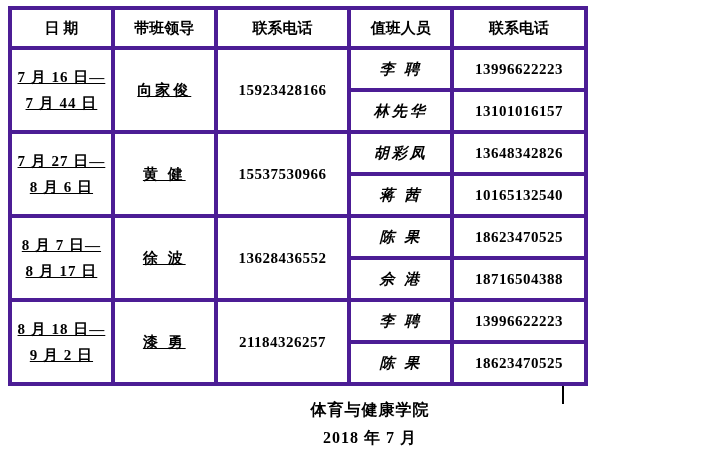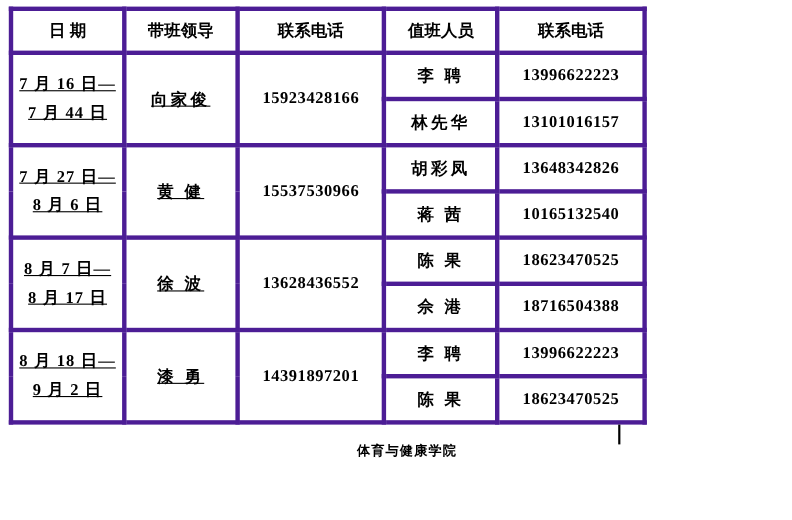--- a/index.html
+++ b/index.html
@@ -57,36 +57,37 @@
     letter-spacing: 3px;
     text-decoration: underline;
   }
   td.phone-cell {
     height: 76px;
     letter-spacing: 0.5px;
   }
   td.staff-cell {
     height: 38px;
     letter-spacing: 3px;
+    font-style: italic;
   }
   td.staffphone-cell {
     height: 38px;
     letter-spacing: 0.5px;
   }
   .date-line { display: block; text-decoration: underline; }
 
   .footer {
     position: absolute;
     left: 0;
     top: 396px;
     width: 720px;
     text-align: center;
   }
   .footer .dept {
-    font-size: 12px;
+    font-size: 16px;
     font-weight: bold;
     letter-spacing: 1px;
     line-height: 28px;
     margin-left: 20px;
   }
   .footer .date {
     font-size: 16px;
     font-weight: bold;
     letter-spacing: 1px;
     line-height: 28px;
@@ -169,31 +170,32 @@
         <td class="staff-cell">佘 港</td>
         <td class="staffphone-cell">18716504388</td>
       </tr>
 
       <tr>
         <td class="date-cell" rowspan="2">
           <span class="date-line">8 月 18 日—</span>
           <span class="date-line">9 月 2 日</span>
         </td>
         <td class="leader-cell" rowspan="2">漆 勇</td>
-        <td class="phone-cell" rowspan="2">14391897201</td>
+        <td class="phone-cell" rowspan="2">21184326257</td>
         <td class="staff-cell">李 聘</td>
         <td class="staffphone-cell">13996622223</td>
       </tr>
       <tr>
         <td class="staff-cell">陈 果</td>
         <td class="staffphone-cell">18623470525</td>
       </tr>
 
     </tbody>
   </table>
 
   <div class="caret"></div>
 
   <div class="footer">
     <div class="dept">体育与健康学院</div>
+    <div class="date">2018 年 7 月</div>
   </div>
 
 </div>
 
 </body></html>

